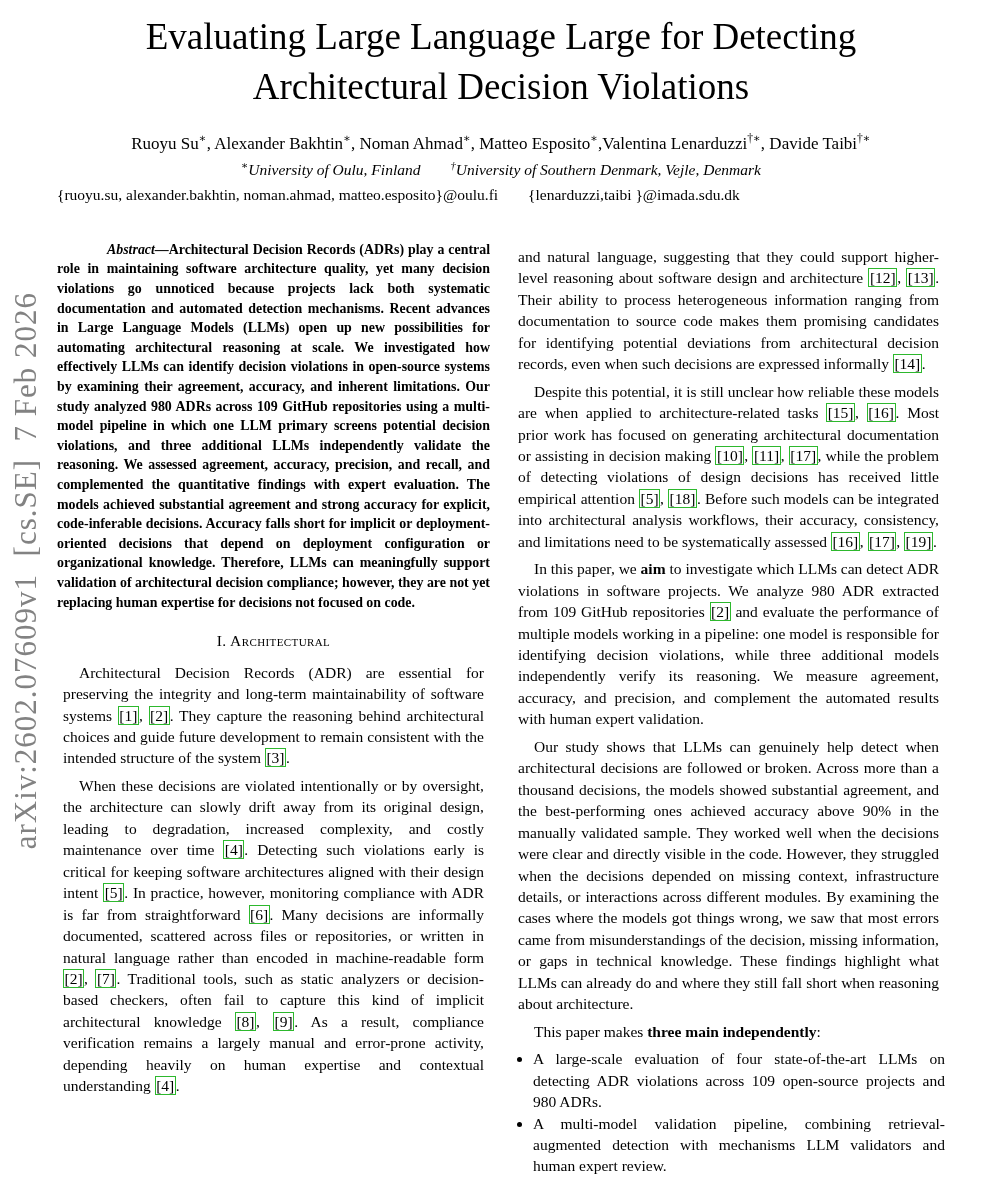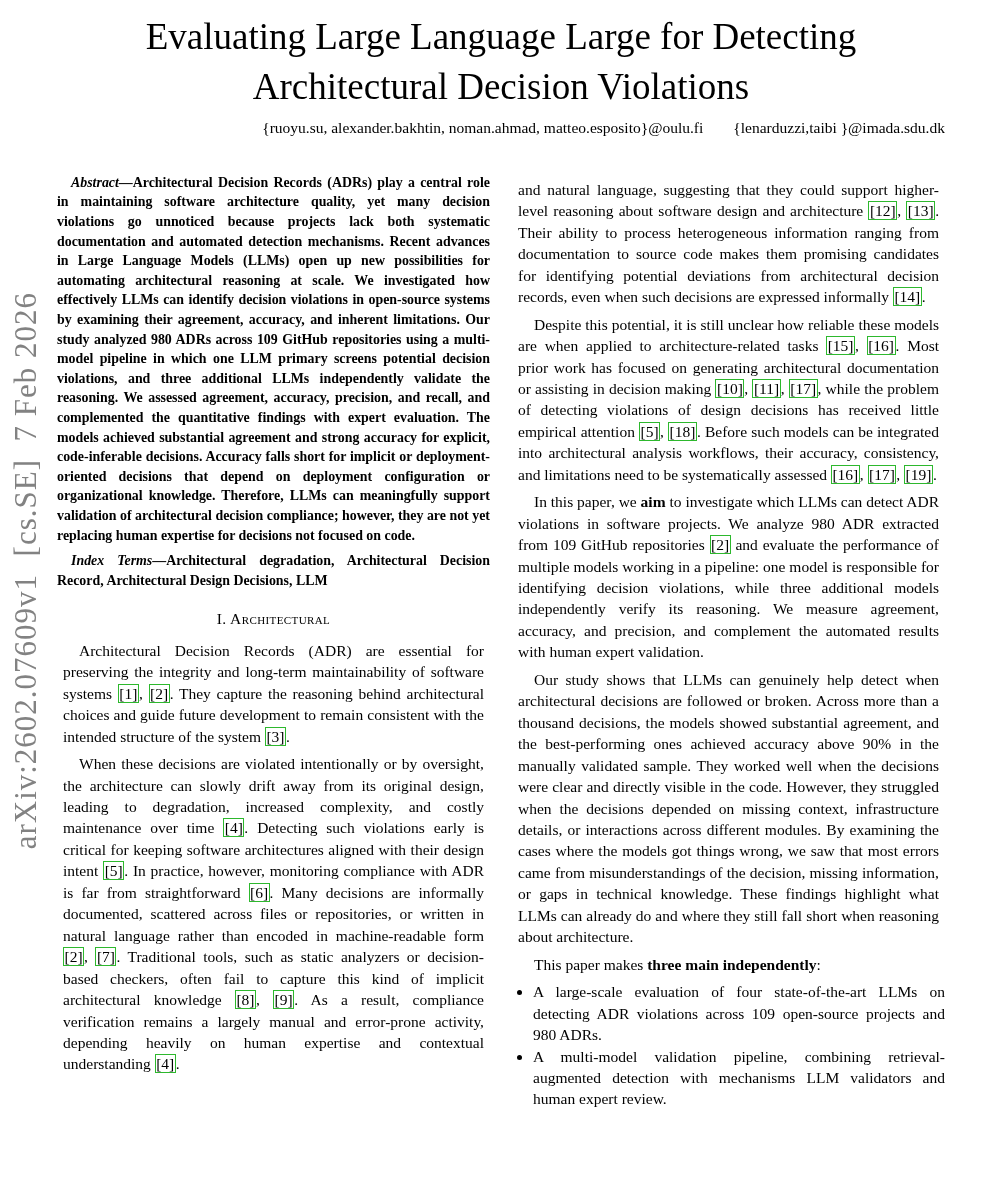--- a/index.html
+++ b/index.html
@@ -15,30 +15,30 @@
     writing-mode: vertical-rl; transform: rotate(180deg);
     font-size: 31px; letter-spacing: 1px; white-space: pre;
     color: var(--watermark-gray, #828282);
   }
 
   .content { position: absolute; left: 57px; top: 6px; width: 888px; }
 
   .title { margin: 6px auto 0; text-align: center; font-size: 37px; font-weight: 400; line-height: 1.35; }
   .authors { margin-top: 22px; text-align: center; font-size: 17px; }
   .affil { margin-top: 7px; text-align: center; font-style: italic; font-size: 15.5px; }
-  .emails { margin-top: 7px; text-align: right; font-size: 15.5px; }
+  .emails { margin-top: 7px; text-align: left; font-size: 15.5px; }
   .gap2 { margin-left: 30px; }
   sup { font-size: 68%; line-height: 0; }
 
   .columns { display: flex; gap: 22px; margin-top: 36px; }
   .col { width: 433px; text-align: justify; font-size: 15.5px; line-height: 1.385; hyphens: auto; }
 
   .abstract { margin: 0 0 6px; font-weight: bold; font-size: 13.9px; line-height: 1.41; text-indent: 14px; }
   .index-terms { margin: 6px 0 0; font-weight: bold; font-size: 13.9px; line-height: 1.41; text-indent: 14px; }
-  .lead { font-style: italic; }
+  .lead { font-style: italic; margin-left: 36px; }
 
   .section-heading {
     margin: 18px 0 10px; text-align: center; font-weight: 400;
     font-size: 15.5px; font-variant: small-caps; letter-spacing: 0.4px;
   }
 
   .para { margin: 6px; text-indent: 16px; }
   .para.noindent { text-indent: 0; }
 
   .cite { border: 1.5px solid var(--citation-green, #2db82d); padding: 0 0.5px; }
@@ -50,29 +50,30 @@
 <body>
 
 <div class="page">
 
   <div class="arxiv-banner">arXiv:2602.07609v1  [cs.SE]  7 Feb 2026</div>
 
   <div class="content">
 
     <h1 class="title">Evaluating Large Language Large for Detecting Architectural Decision Violations</h1>
 
+    <div class="authors">Ruoyu Su<sup>∗</sup>, Alexander Bakhtin<sup>∗</sup>, Noman Ahmad<sup>∗</sup>, Matteo Esposito<sup>∗</sup>,Valentina Lenarduzzi<sup>†∗</sup>, Davide Taibi<sup>†∗</sup></div>
 
+    <div class="affil"><span><sup>∗</sup>University of Oulu, Finland</span><span class="gap2"><sup>†</sup>University of Southern Denmark, Vejle, Denmark</span></div>
 
     <div class="emails"><span>{ruoyu.su, alexander.bakhtin, noman.ahmad, matteo.esposito}@oulu.fi</span><span class="gap2">{lenarduzzi,taibi }@imada.sdu.dk</span></div>
 
     <div class="columns">
 
       <div class="col">
         <p class="abstract"><span class="lead">Abstract</span><span>—Architectural Decision Records (ADRs) play a central role in maintaining software architecture quality, yet many decision violations go unnoticed because projects lack both systematic documentation and automated detection mechanisms. Recent advances in Large Language Models (LLMs) open up new possibilities for automating architectural reasoning at scale. We investigated how effectively LLMs can identify decision violations in open-source systems by examining their agreement, accuracy, and inherent limitations. Our study analyzed 980 ADRs across 109 GitHub repositories using a multi-model pipeline in which one LLM primary screens potential decision violations, and three additional LLMs independently validate the reasoning. We assessed agreement, accuracy, precision, and recall, and complemented the quantitative findings with expert evaluation. The models achieved substantial agreement and strong accuracy for explicit, code-inferable decisions. Accuracy falls short for implicit or deployment-oriented decisions that depend on deployment configuration or organizational knowledge. Therefore, LLMs can meaningfully support validation of architectural decision compliance; however, they are not yet replacing human expertise for decisions not focused on code.</span></p>
-        <p class="index-terms"><span class="lead">Index Terms</span><span>—Architectural degradation, Architectural Decision Record, Architectural Design Decisions, LLM</span></p>
         <h2 class="section-heading">I. Architectural</h2>
         <div>
             <p class="para">Architectural Decision Records (ADR) are essential for preserving the integrity and long-term maintainability of software systems <span class="cite">[1]</span>, <span class="cite">[2]</span>. They capture the reasoning behind architectural choices and guide future development to remain consistent with the intended structure of the system <span class="cite">[3]</span>.</p>
             <p class="para">When these decisions are violated intentionally or by oversight, the architecture can slowly drift away from its original design, leading to degradation, increased complexity, and costly maintenance over time <span class="cite">[4]</span>. Detecting such violations early is critical for keeping software architectures aligned with their design intent <span class="cite">[5]</span>. In practice, however, monitoring compliance with ADR is far from straightforward <span class="cite">[6]</span>. Many decisions are informally documented, scattered across files or repositories, or written in natural language rather than encoded in machine-readable form <span class="cite">[2]</span>, <span class="cite">[7]</span>. Traditional tools, such as static analyzers or decision-based checkers, often fail to capture this kind of implicit architectural knowledge <span class="cite">[8]</span>, <span class="cite">[9]</span>. As a result, compliance verification remains a largely manual and error-prone activity, depending heavily on human expertise and contextual understanding <span class="cite">[4]</span>.</p>
           </div>
       </div>
 
       <div class="col">
         <div>
             <p class="para noindent">and natural language, suggesting that they could support higher-level reasoning about software design and architecture <span class="cite">[12]</span>, <span class="cite">[13]</span>. Their ability to process heterogeneous information ranging from documentation to source code makes them promising candidates for identifying potential deviations from architectural decision records, even when such decisions are expressed informally <span class="cite">[14]</span>.</p>

